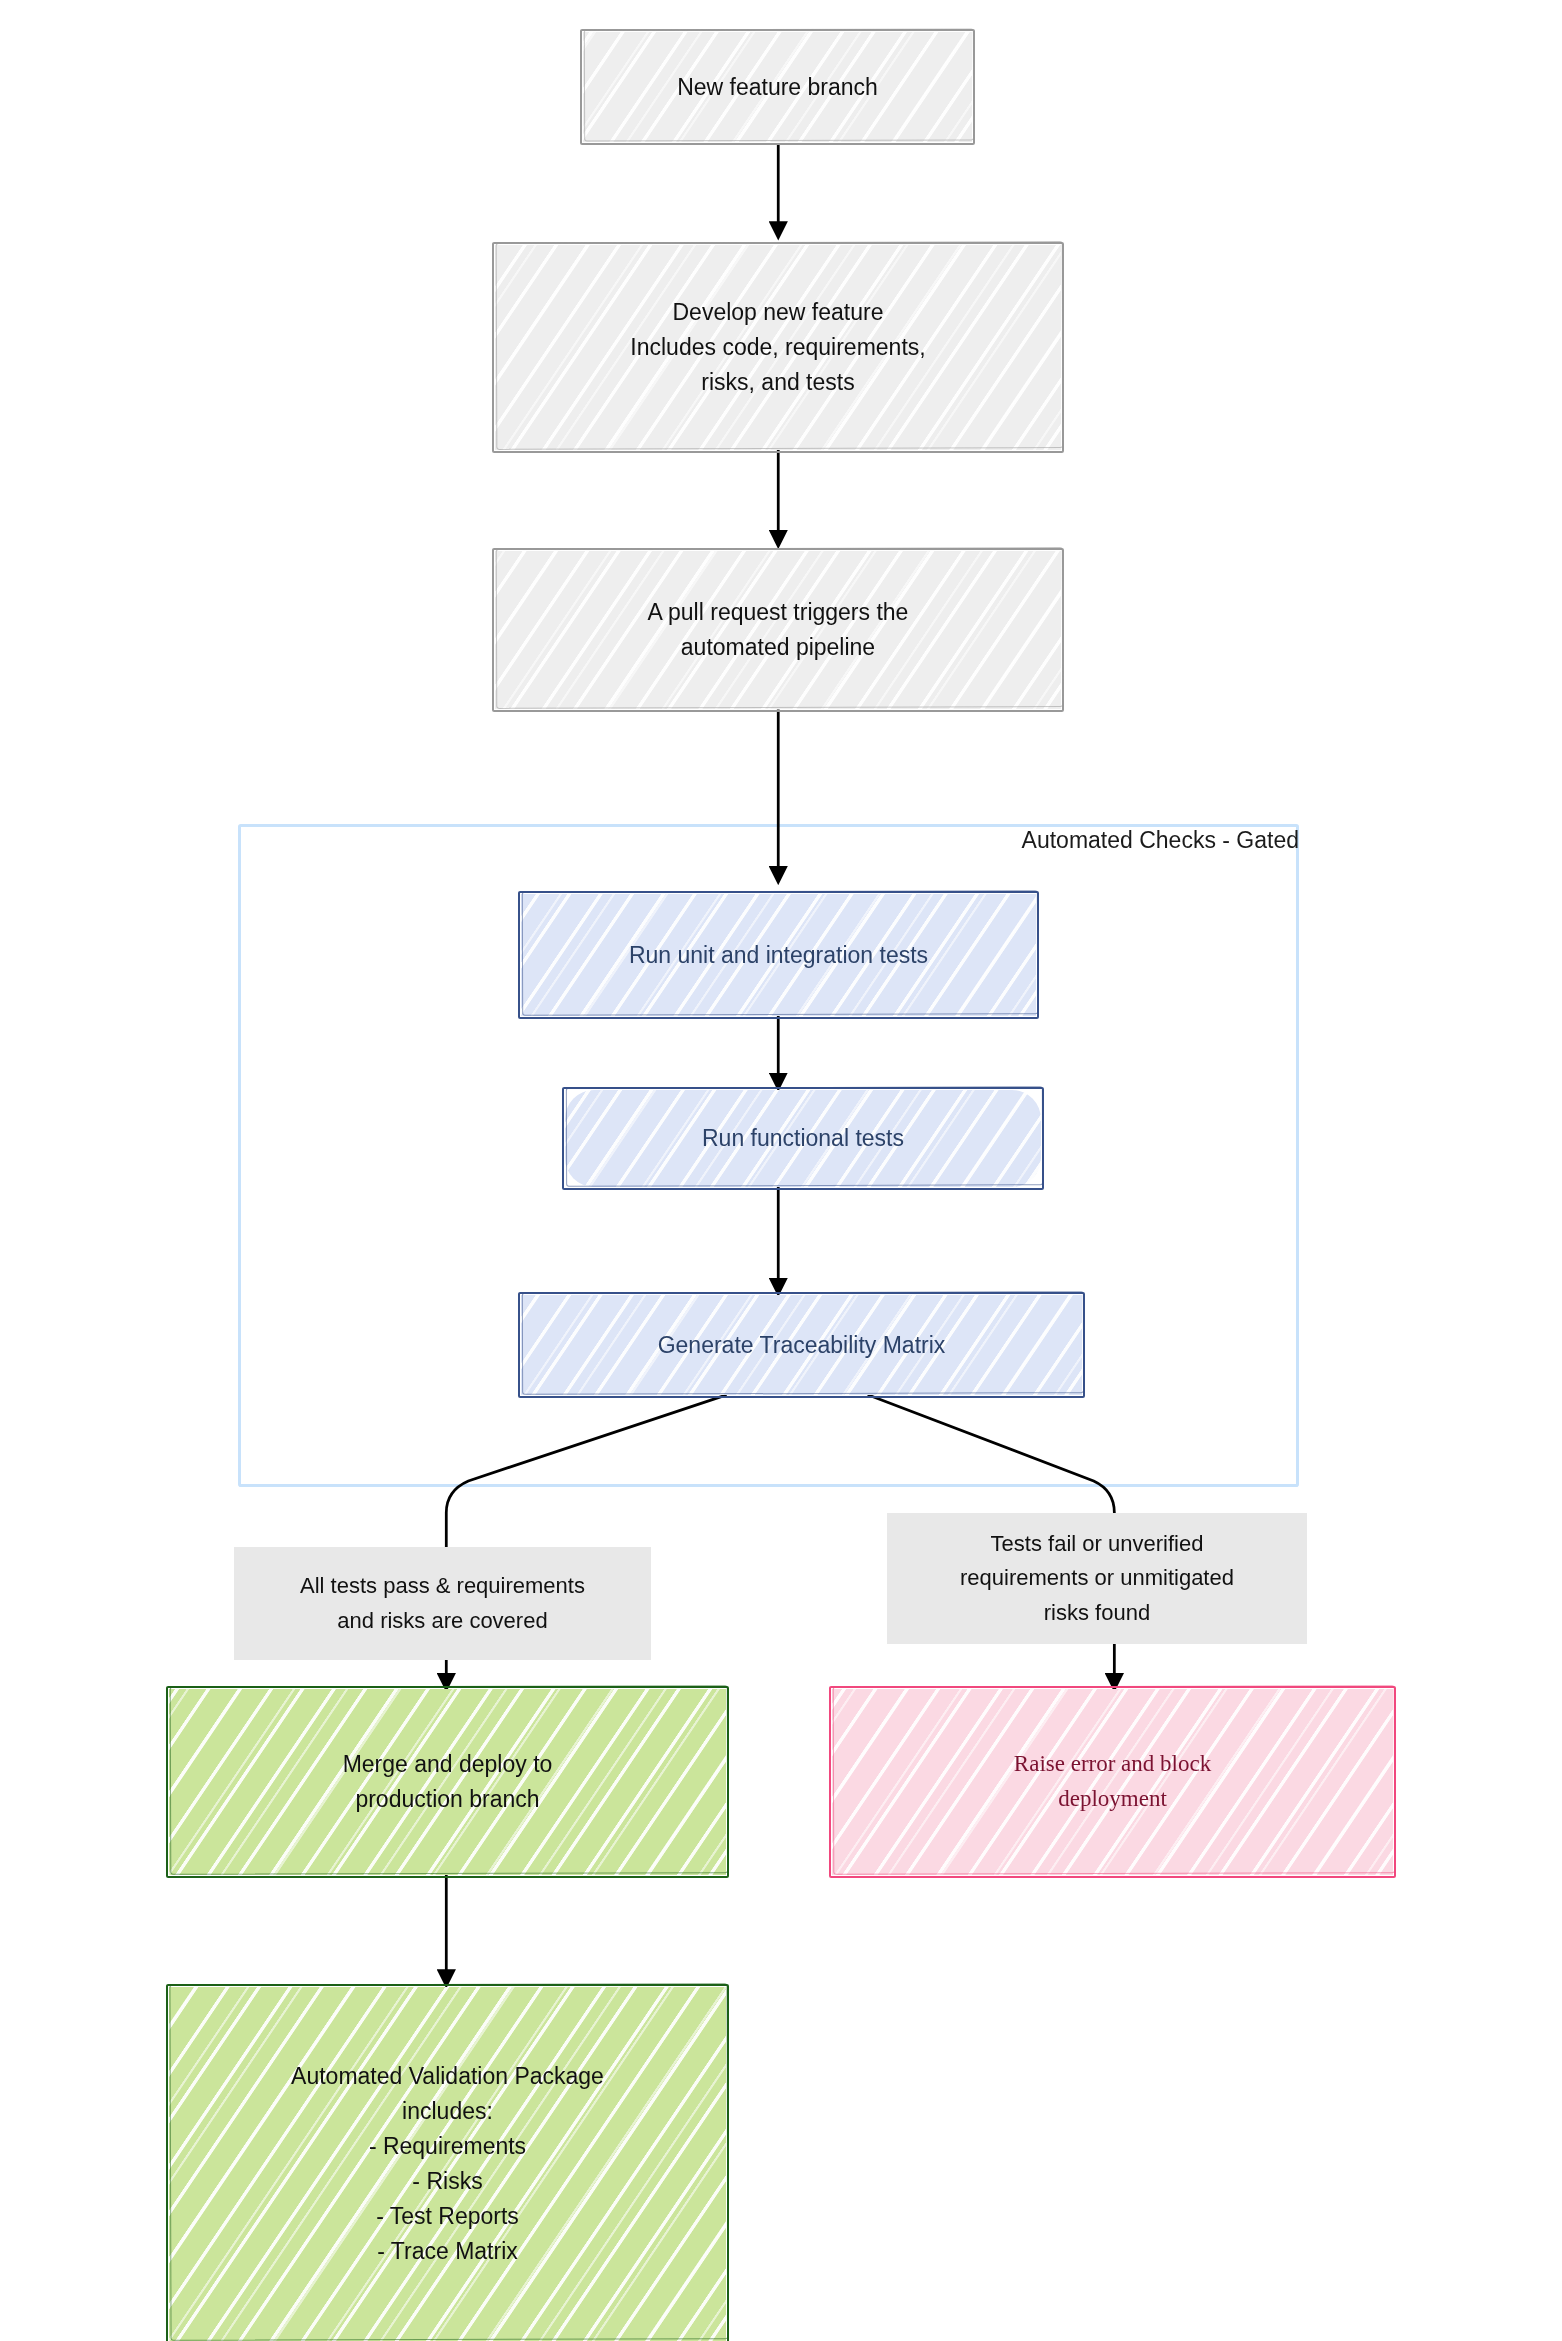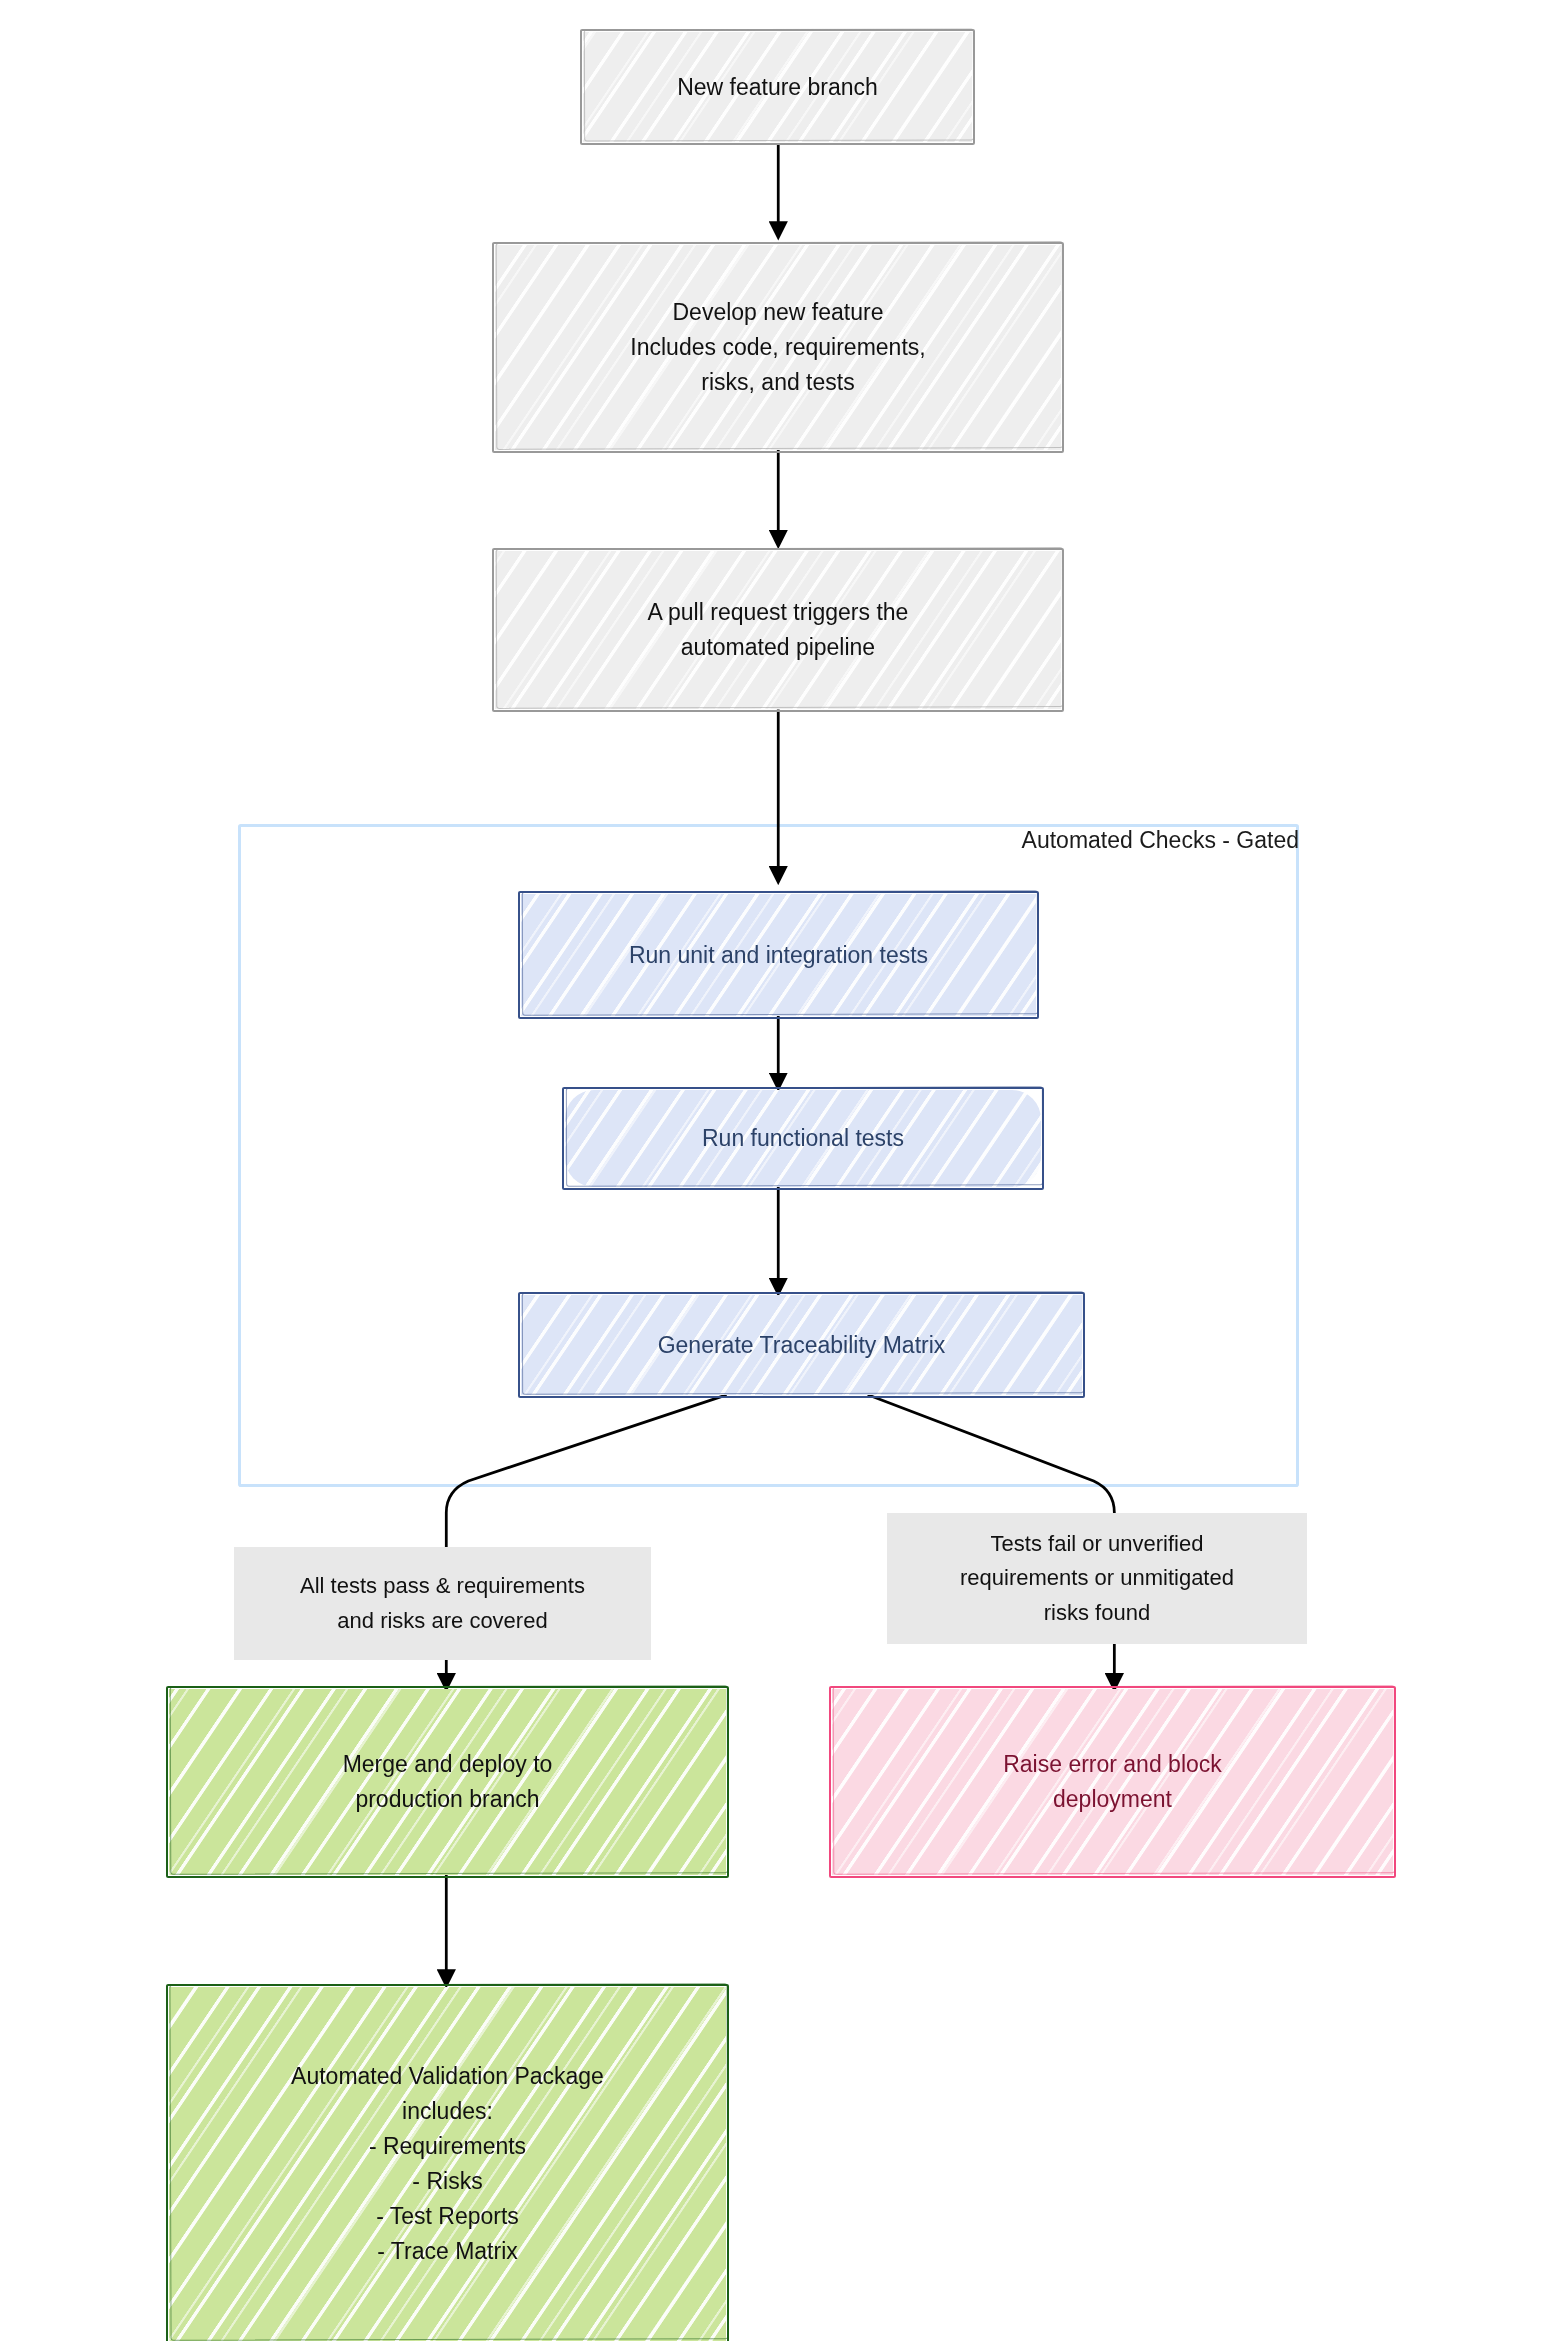--- a/index.html
+++ b/index.html
@@ -109,20 +109,21 @@
     background: #cbe59b;
     color: #111111;
     font-size: 23px;
   }
   
   .pink {
     --stroke: #f1487e;
     background: #fbd9e3;
     color: #7b1231;
     font-size: 23px;
+    font-family: Liberation Serif, serif;
   }
 
   
   .subgraph {
     position: absolute;
     box-sizing: border-box;
     border: 3.4px solid #c8e2fb;
     border-radius: 2.8px;
     background: transparent;
     z-index: 1;

